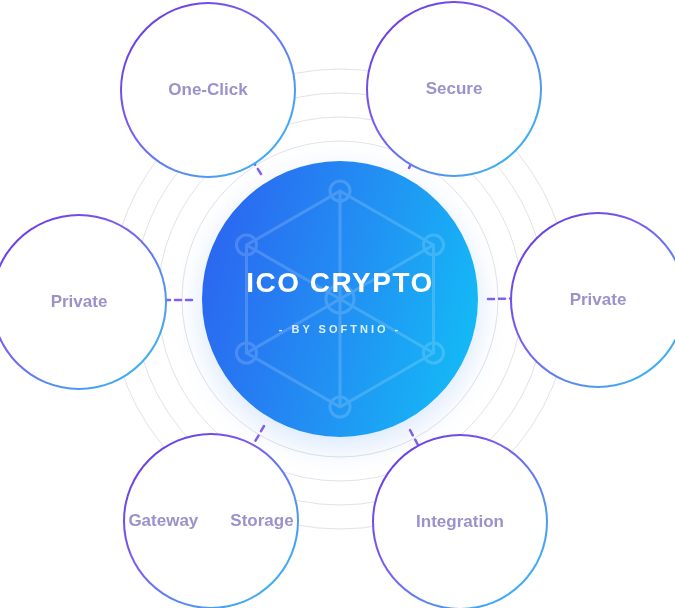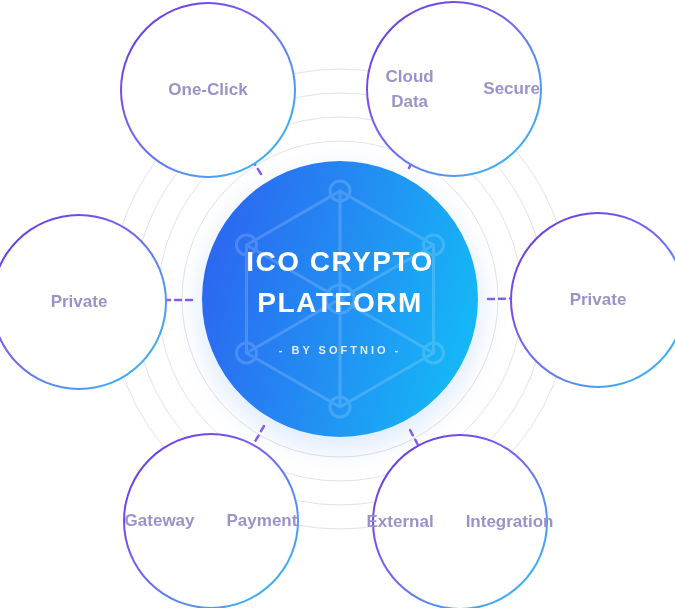--- a/index.html
+++ b/index.html
@@ -108,45 +108,42 @@
       <circle cx="138" cy="30" r="10"></circle>
       <circle cx="231.5" cy="84" r="10"></circle>
       <circle cx="231.5" cy="192" r="10"></circle>
       <circle cx="138" cy="246" r="10"></circle>
       <circle cx="44.5" cy="192" r="10"></circle>
       <circle cx="44.5" cy="84" r="10"></circle>
       <circle cx="138" cy="138" r="14"></circle>
     </svg>
     <div class="center-text">
       <div class="center-title">ICO CRYPTO</div>
-      <div class="center-title">PLATFORM</div>
       <div class="center-subtitle">- BY SOFTNIO -</div>
     </div>
   </div>
 
   <div class="sat sat-0">
     <span>One-Click</span>
   </div>
 
   <div class="sat sat-1">
-    <span>Cloud Data</span>
     <span>Secure</span>
   </div>
 
   <div class="sat sat-2">
     <span>Private</span>
   </div>
 
   <div class="sat sat-3">
     <span>Private</span>
   </div>
 
   <div class="sat sat-4">
     <span>Gateway</span>
-    <span>Payment</span>
+    <span>Storage</span>
   </div>
 
   <div class="sat sat-5">
-    <span>External</span>
     <span>Integration</span>
   </div>
 
 </div>
 
 </body></html>

